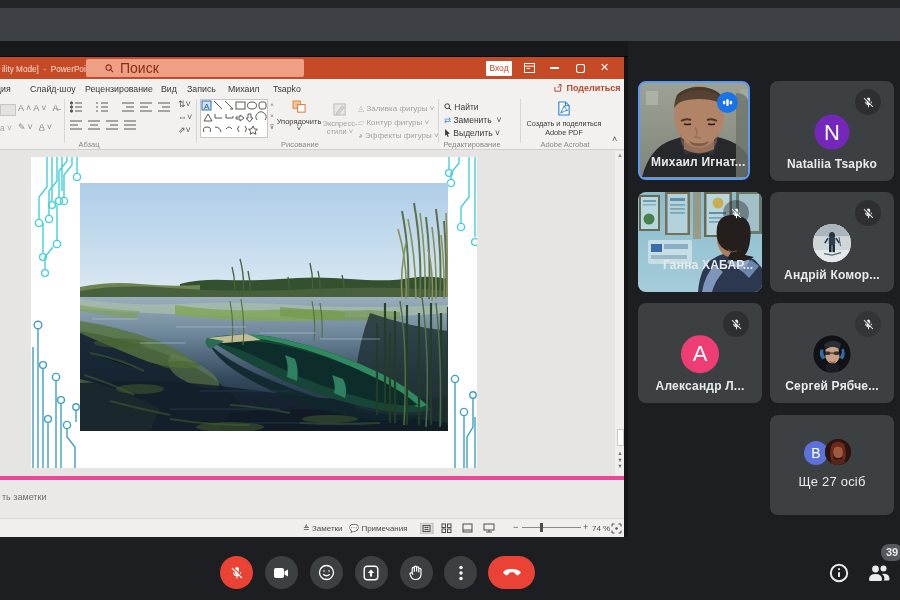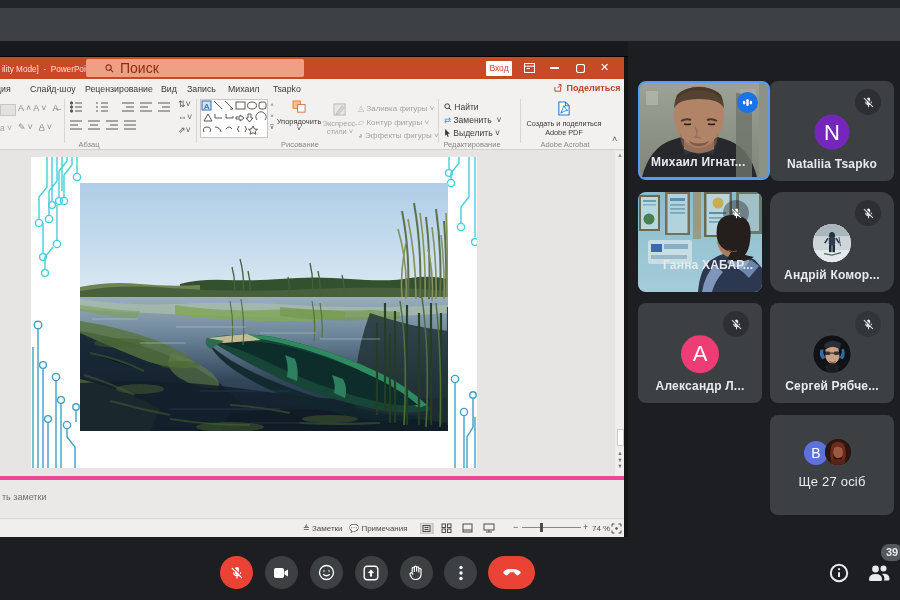--- a/index.html
+++ b/index.html
@@ -404,21 +404,21 @@
           <path d="M1 3.5 V1 h2.5 M7.5 1 H10 v2.5 M10 7.5 V10 H7.5 M3.5 10 H1 V7.5"></path>
           <circle cx="5.5" cy="5.5" r="1.2" fill="#4e4c4a" stroke="none"></circle>
         </svg>
     </div>
   </div>
 
   <div class="abs" id="band1"></div>
   <div class="abs" id="band2"></div>
   <div id="panel">
 
-    <div class="tile" id="t1" style="left:10px; top:81px; width:132px; height:99px; border:2.5px solid #5b9bf8; background:#8b9286;">
+    <div class="tile" id="t1" style="left:10px; top:81px; width:112px; height:99px; border:2.5px solid #5b9bf8; background:#8b9286;">
       <svg width="119" height="94" viewBox="0 0 119 94" style="display:block;">
         <defs>
             <linearGradient id="wall" x1="0" y1="0" x2="0" y2="1">
               <stop offset="0" stop-color="#9ca295"></stop>
               <stop offset="1" stop-color="#80857b"></stop>
             </linearGradient>
           </defs>
         <rect width="119" height="94" fill="url(#wall)"></rect>
         <rect x="6" y="8" width="12" height="14" fill="#b2b7ab" opacity=".8"></rect>
         <rect x="100" y="6" width="16" height="12" fill="#aab0a3" opacity=".6"></rect>
@@ -516,21 +516,21 @@
             <g fill="#fff">
               <path d="M7 1.5 a1.8 1.8 0 0 1 1.8 1.8 V7 a1.8 1.8 0 0 1 -3.6 0 V3.3 A1.8 1.8 0 0 1 7 1.5z"></path>
               <path d="M3.4 6.3 h1.1 a2.6 2.6 0 0 0 5.2 0 h1.1 a3.7 3.7 0 0 1 -3.2 3.6 V12 h-1.1 V9.9 A3.7 3.7 0 0 1 3.4 6.3z"></path>
             </g>
             <line x1="2.2" y1="2.2" x2="11.8" y2="11.8" stroke="#fff" stroke-width="1.2"></line>
             <line x1="3" y1="1.4" x2="12.6" y2="11" stroke="#6a7a85" stroke-width="1.1"></line>
           </svg>
         </div>
     </div>
 
-    <div class="tile" style="left:142px; top:192px;border-radius:13px;">
+    <div class="tile" style="left:142px; top:192px;">
       <div class="avatar" style="width:38px; height:38px; background:#cdd3d8; overflow:hidden;">
         <svg width="38" height="38" viewBox="0 0 38 38">
             <rect width="38" height="38" fill="#cfd6da"></rect>
             <rect y="0" width="38" height="12" fill="#aab6bd"></rect>
             <rect y="26" width="38" height="12" fill="#e4e9ec"></rect>
             <path d="M16.5 9 q2.5 -2.5 5 0 l.8 3.5 -3.3 .8 -3.3 -.8 z" fill="#25313f"></path>
             <rect x="15.8" y="12.5" width="6.4" height="8.5" rx="2" fill="#2d3c4e"></rect>
             <path d="M15 14 l-3.2 5 M23 14 l3.2 5" stroke="#2d3c4e" stroke-width="1.7"></path>
             <rect x="16" y="20.5" width="2.6" height="7.5" fill="#1f2b38"></rect>
             <rect x="19.4" y="20.5" width="2.6" height="7.5" fill="#1f2b38"></rect>

